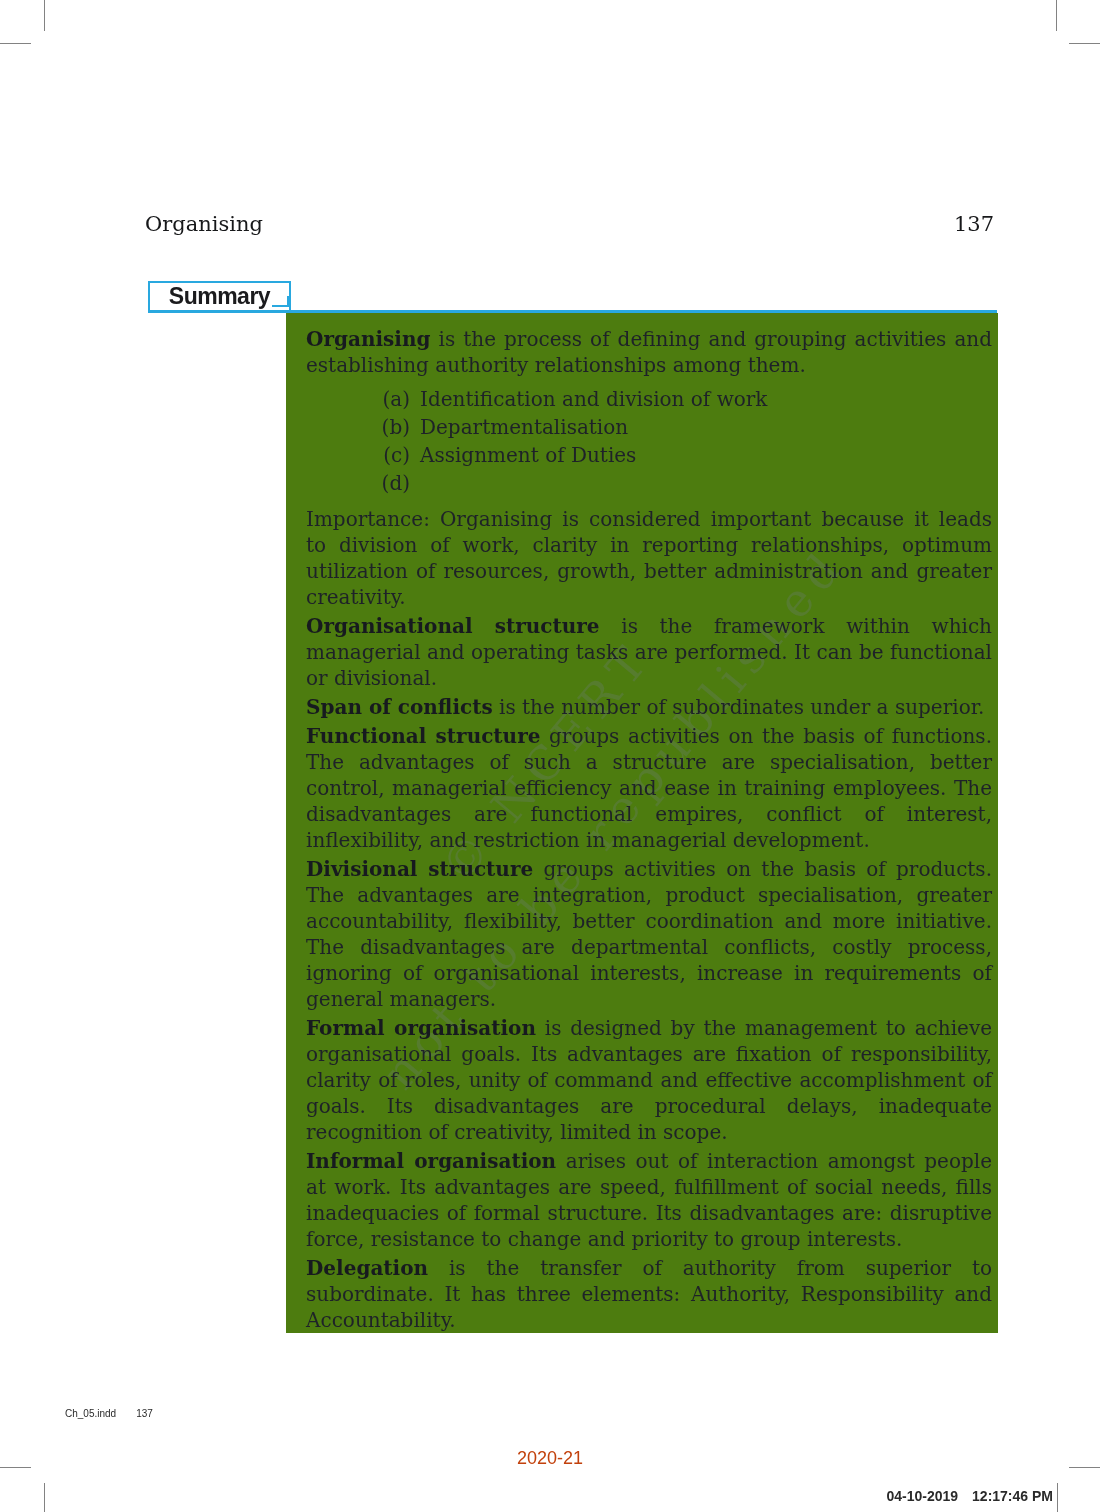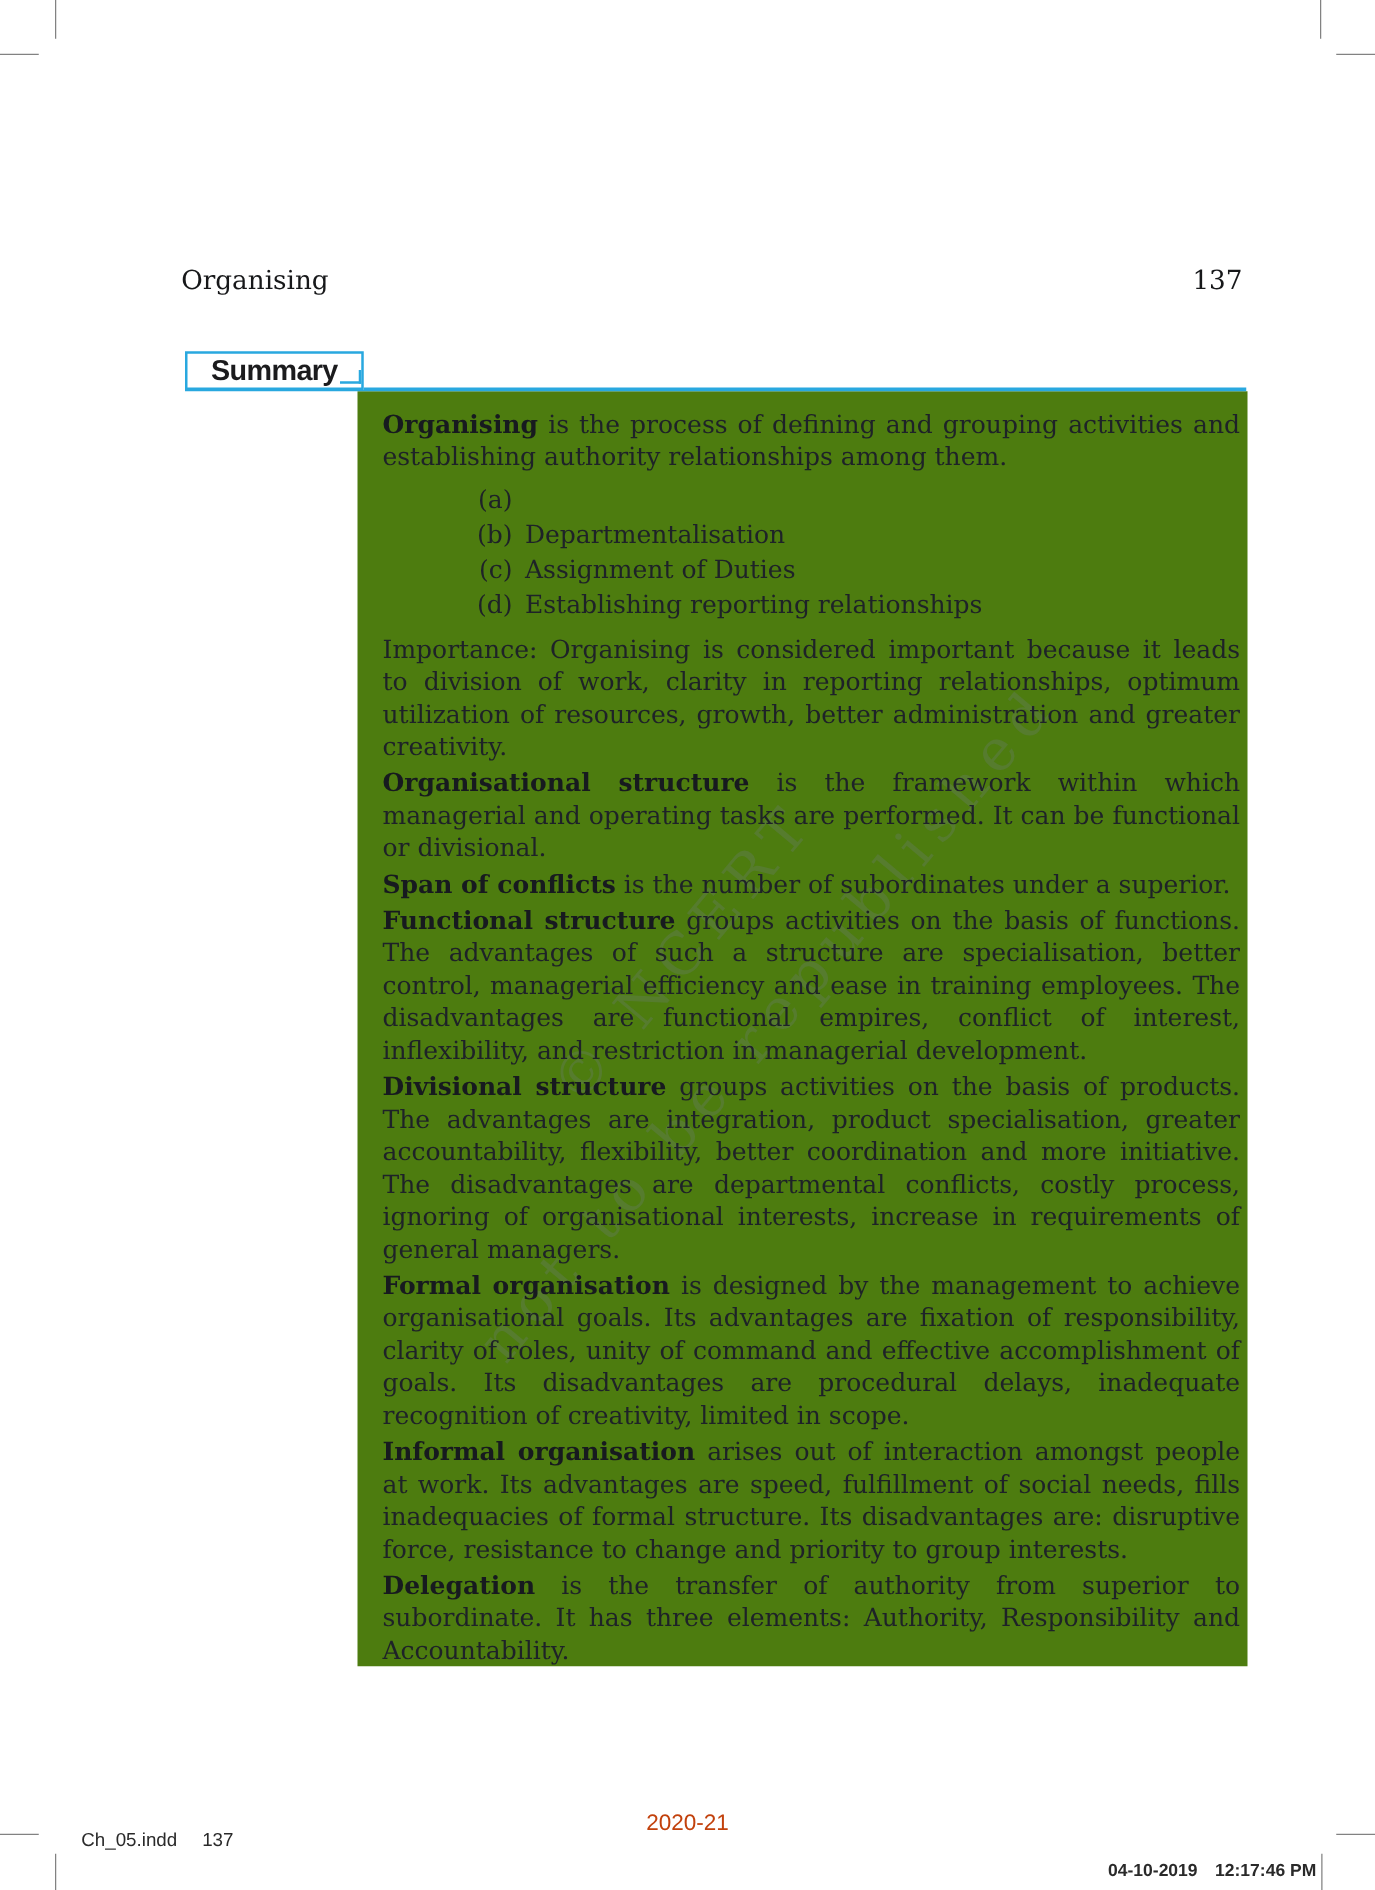--- a/index.html
+++ b/index.html
@@ -98,23 +98,23 @@
   }
 
   
   .footer-year{
     position:absolute;left:0;right:0;top:1448px;
     text-align:center;
     font-family:"Liberation Sans", sans-serif;
     font-size:18px;color:#c2410c;
   }
   .print-bar-left{
-    position:absolute;left:65px;top:1464px;
+    position:absolute;left:65px;top:1408px;
     font-family:"Liberation Sans", sans-serif;
-    font-size:15px;color:#2a2a2a;white-space:nowrap;
+    font-size:10px;color:#2a2a2a;white-space:nowrap;
   }
   .print-bar-left .pageno{margin-left:20px;}
   .print-bar-right{
     position:absolute;right:47px;top:1488px;
     font-family:"Liberation Sans", sans-serif;
     font-size:14px;color:#2a2a2a;white-space:nowrap;text-align:right;font-weight:bold;
   }
   .print-bar-right .time{margin-left:14px;}
 </style>
 </head>
@@ -146,32 +146,32 @@
   </div>
 
   <div class="panel">
     <div class="panel-inner">
 
       <p><b>Organising</b><span> is the process of defining and grouping activities and establishing authority relationships among them.</span></p>
 
       <div class="steps">
         <div class="step">
           <span class="marker">(a)</span>
+          <span class="txt">Identification and division of work</span>
         </div>
         <div class="step">
           <span class="marker">(b)</span>
           <span class="txt">Departmentalisation</span>
         </div>
         <div class="step">
           <span class="marker">(c)</span>
           <span class="txt">Assignment of Duties</span>
         </div>
         <div class="step">
           <span class="marker">(d)</span>
-          <span class="txt">Establishing reporting relationships</span>
         </div>
       </div>
 
       <p><b></b><span>Importance: Organising is considered important because it leads to division of work, clarity in reporting relationships, optimum utilization of resources, growth, better administration and greater creativity.</span></p>
       <p><b>Organisational structure</b><span> is the framework within which managerial and operating tasks are performed. It can be functional or divisional.</span></p>
       <p><b>Span of conflicts</b><span> is the number of subordinates under a superior.</span></p>
       <p><b>Functional structure</b><span> groups activities on the basis of functions. The advantages of such a structure are specialisation, better control, managerial efficiency and ease in training employees. The disadvantages are functional empires, conflict of interest, inflexibility, and restriction in managerial development.</span></p>
       <p><b>Divisional structure</b><span> groups activities on the basis of products. The advantages are integration, product specialisation, greater accountability, flexibility, better coordination and more initiative. The disadvantages are departmental conflicts, costly process, ignoring of organisational interests, increase in requirements of general managers.</span></p>
       <p><b>Formal organisation</b><span> is designed by the management to achieve organisational goals. Its advantages are fixation of responsibility, clarity of roles, unity of command and effective accomplishment of goals. Its disadvantages are procedural delays, inadequate recognition of creativity, limited in scope.</span></p>
       <p><b>Informal organisation</b><span> arises out of interaction amongst people at work. Its advantages are speed, fulfillment of social needs, fills inadequacies of formal structure. Its disadvantages are: disruptive force, resistance to change and priority to group interests.</span></p>

